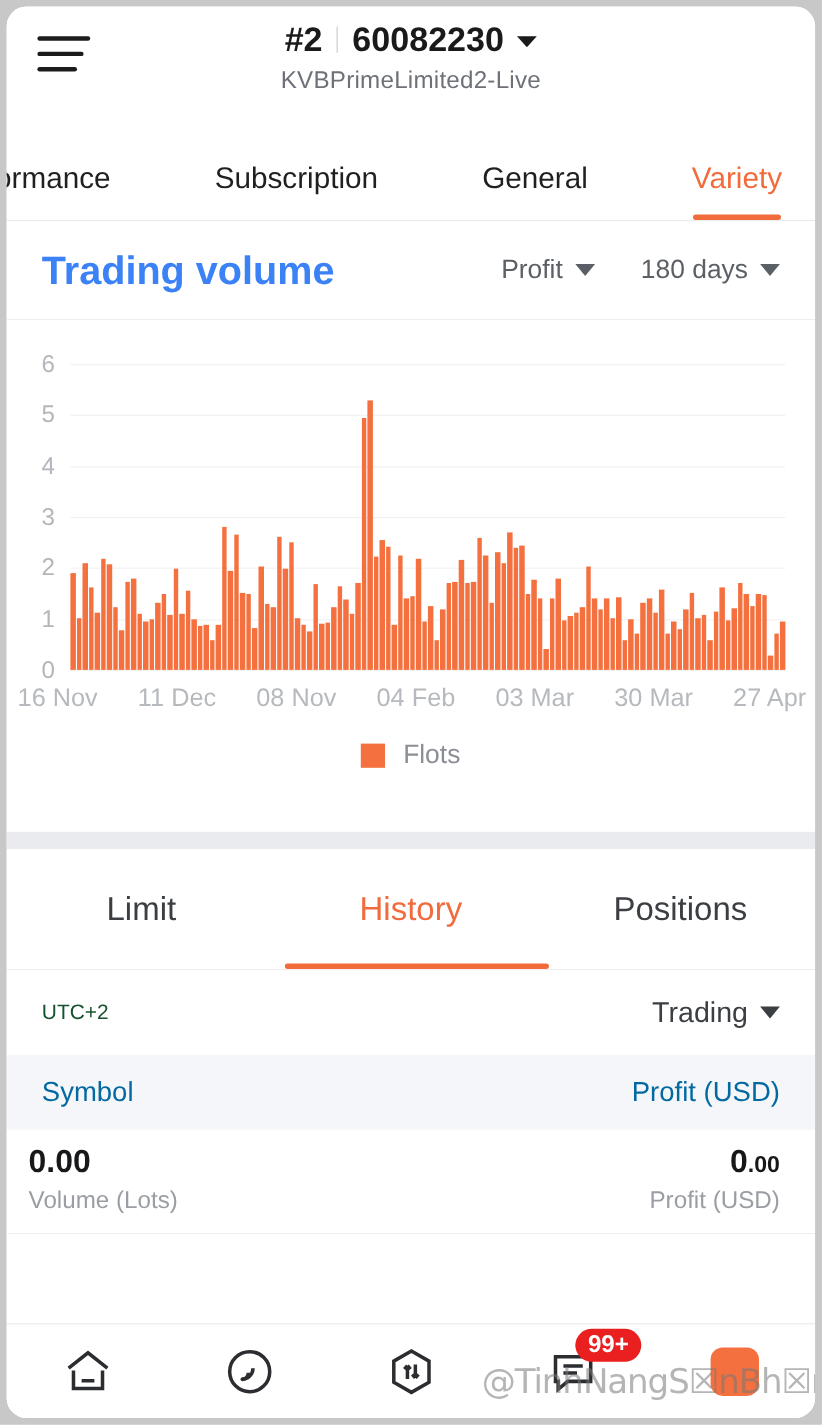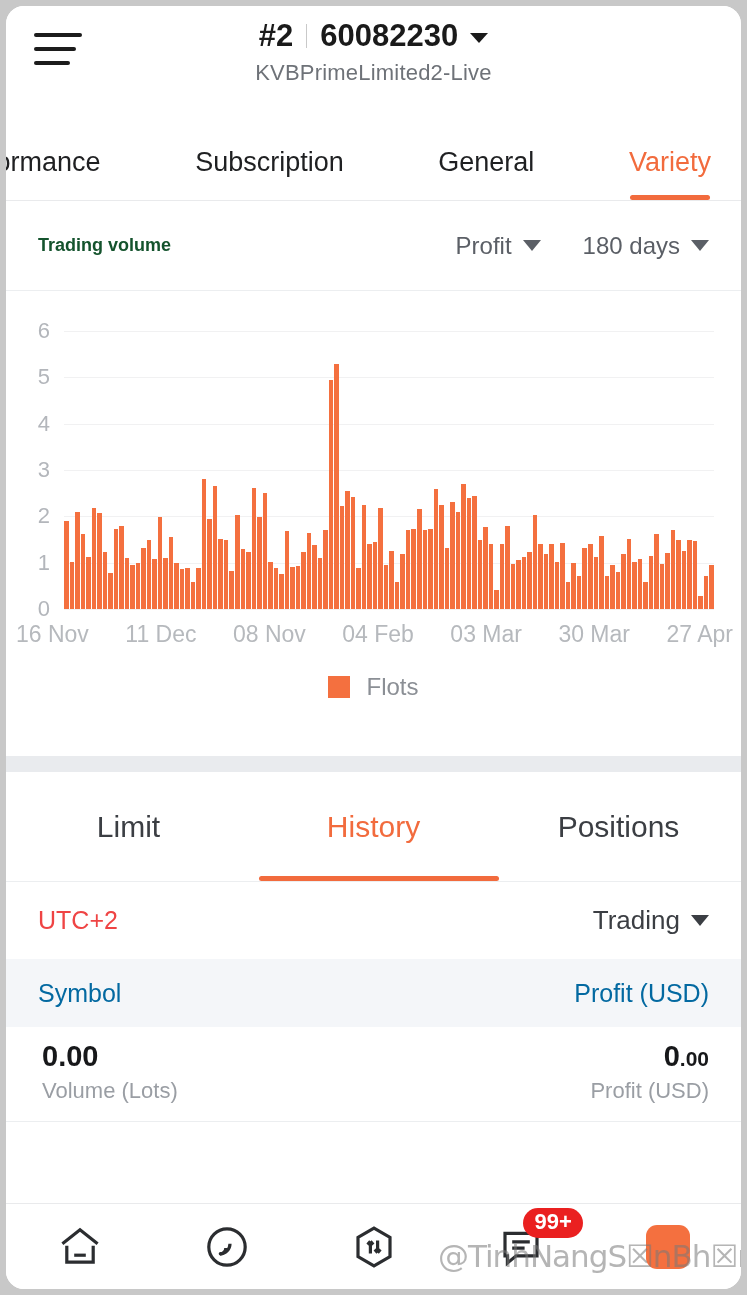--- a/index.html
+++ b/index.html
@@ -88,21 +88,21 @@
   }
 
   
   .chart-head {
     flex: 0 0 90px;
     display: flex; align-items: center;
     padding: 0 32px;
     border-bottom: 1px solid #eceef0;
     background: #fff;
   }
-  .chart-title { font-size: 18px; font-weight: bold; color: #14532d; }
+  .chart-title { font-size: 36px; font-weight: bold; color: #3b82f6; }
   .chart-head-right { margin-left: auto; display: flex; align-items: center; gap: 42px; }
   .drop {
     font-size: 24px; color: #5b5f66;
     display: flex; align-items: center; gap: 11px;
     white-space: nowrap;
   }
   .drop .tri {
     width: 0; height: 0;
     border-left: 9px solid transparent;
     border-right: 9px solid transparent;
@@ -179,39 +179,39 @@
     left: 8px; width: 240px; bottom: 0; height: 5px;
     background: #f26b3d; border-radius: 3px;
   }
 
   
   .utcrow {
     flex: 0 0 77px;
     display: flex; align-items: center;
     padding: 0 32px; background: #fff;
   }
-  .utc-text { font-size: 25px; color: #ef4444; }
+  .utc-text { font-size: 19px; color: #14532d; }
   .utcrow .drop { margin-left: auto; color: #3b3e43; font-size: 26px; }
   .utcrow .drop .tri { border-top-color: #3b3e43; }
 
   
   .tbl-head {
     flex: 0 0 68px;
     display: flex; align-items: center;
     padding: 0 32px;
     background: #f4f6f9;
   }
   .tbl-head .c { font-size: 25px; color: #0369a1; }
   .tbl-head .c.right { margin-left: auto; }
 
   
   .tbl-row {
     flex: 0 0 95px;
     display: flex; align-items: flex-start;
-    padding: 14px 32px 0 36px;
+    padding: 14px 32px 0 20px;
     background: #fff;
     border-bottom: 1px solid #eceef0;
   }
   .cell { display: flex; flex-direction: column; }
   .cell.right { margin-left: auto; align-items: flex-end; }
   .val-big { font-size: 29px; font-weight: bold; color: #17181a; line-height: 1.05; }
   .val-split { font-size: 29px; font-weight: bold; color: #17181a; line-height: 1.05; }
   .val-split .dec { font-size: 21px; }
   .val-sub { font-size: 22px; color: #9a9ea4; margin-top: 7px; }
 

